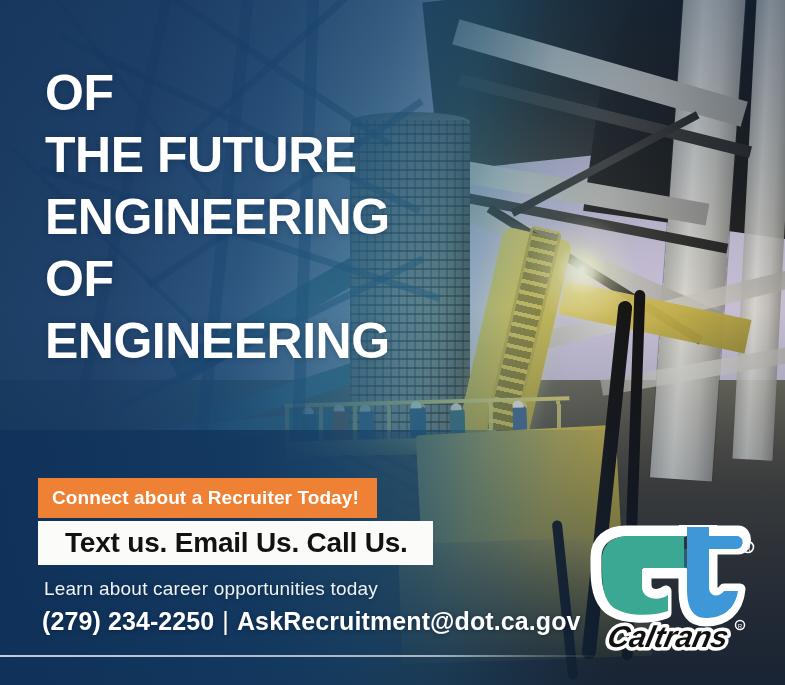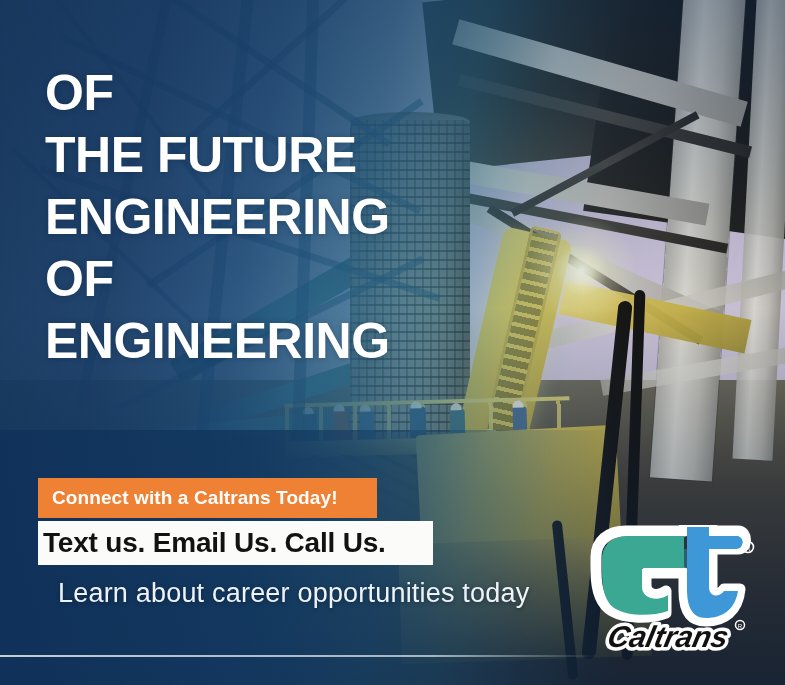--- a/index.html
+++ b/index.html
@@ -207,27 +207,27 @@
   .orange-bar span{
     color:#fff;font-weight:700;font-size:19px;letter-spacing:.1px;margin-left:14px;
   }
 
   
   .white-bar{
     position:absolute;left:38px;top:521px;width:395px;height:44px;
     background:#fbfbfa;display:flex;align-items:center;
   }
   .white-bar span{
-    color:#121212;font-weight:700;font-size:28px;letter-spacing:-0.2px;margin-left:5px;
+    color:#121212;font-weight:700;font-size:28px;letter-spacing:-0.2px;margin-left:27px;
   }
 
   
   .learn-line{
-    position:absolute;left:58px;top:578px;
-    color:#eef3f7;font-size:27px;font-weight:400;letter-spacing:.2px;
+    position:absolute;left:44px;top:578px;
+    color:#eef3f7;font-size:19px;font-weight:400;letter-spacing:.2px;
     text-shadow:0 1px 4px rgba(8,25,48,.55);
     text-align:right;
   }
   .contact-line{
     position:absolute;left:42px;top:607px;
     color:#ffffff;font-size:25px;font-weight:700;letter-spacing:.1px;
     text-shadow:0 1px 4px rgba(8,25,48,.6);
     white-space:nowrap;
   }
   .contact-line .sep{font-weight:400;padding:0 8px;}
@@ -317,28 +317,31 @@
 
   <div class="headline">
     <div>OF</div>
     <div>THE FUTURE</div>
     <div>ENGINEERING</div>
     <div>OF</div>
     <div>ENGINEERING</div>
   </div>
 
   <div class="orange-bar">
-    <span>Connect with a Caltrans Today!</span>
+    <span>Connect about a Recruiter Today!</span>
   </div>
 
   <div class="white-bar">
     <span>Text us. Email Us. Call Us.</span>
   </div>
 
   <div class="learn-line">Learn about career opportunities today</div>
+  <div class="contact-line">
+    <span>(279) 234-2250</span><span class="sep">|</span><span>AskRecruitment@dot.ca.gov</span>
+  </div>
 
   <div class="logo">
     <svg width="180" height="130" viewBox="0 0 180 130" xmlns="http://www.w3.org/2000/svg" aria-hidden="true">
 
       <g>
         <path d="M8 32 C8 16 20 6 38 6 L96 6 L96 2 L124 2 L124 6 L150 6 C160 6 160 24 150 24 L124 24 L124 62 C124 70 132 70 136 64 L152 64 C150 86 136 96 118 96 C100 96 96 82 96 66 L96 48 L58 48 L58 60 C58 70 70 72 78 66 L78 88 C62 94 38 94 24 86 C12 79 8 62 8 46 Z" fill="none" stroke="#ffffff" stroke-width="11" stroke-linejoin="round"></path>
       </g>
 
       <path d="M14 34 C14 19 25 11 42 11 L96 11 L96 43 L54 43 L54 62 C54 74 70 77 80 70 L80 86 C62 92 39 91 26 83 C16 76 14 60 14 46 Z" fill="#3BA893"></path>
 

